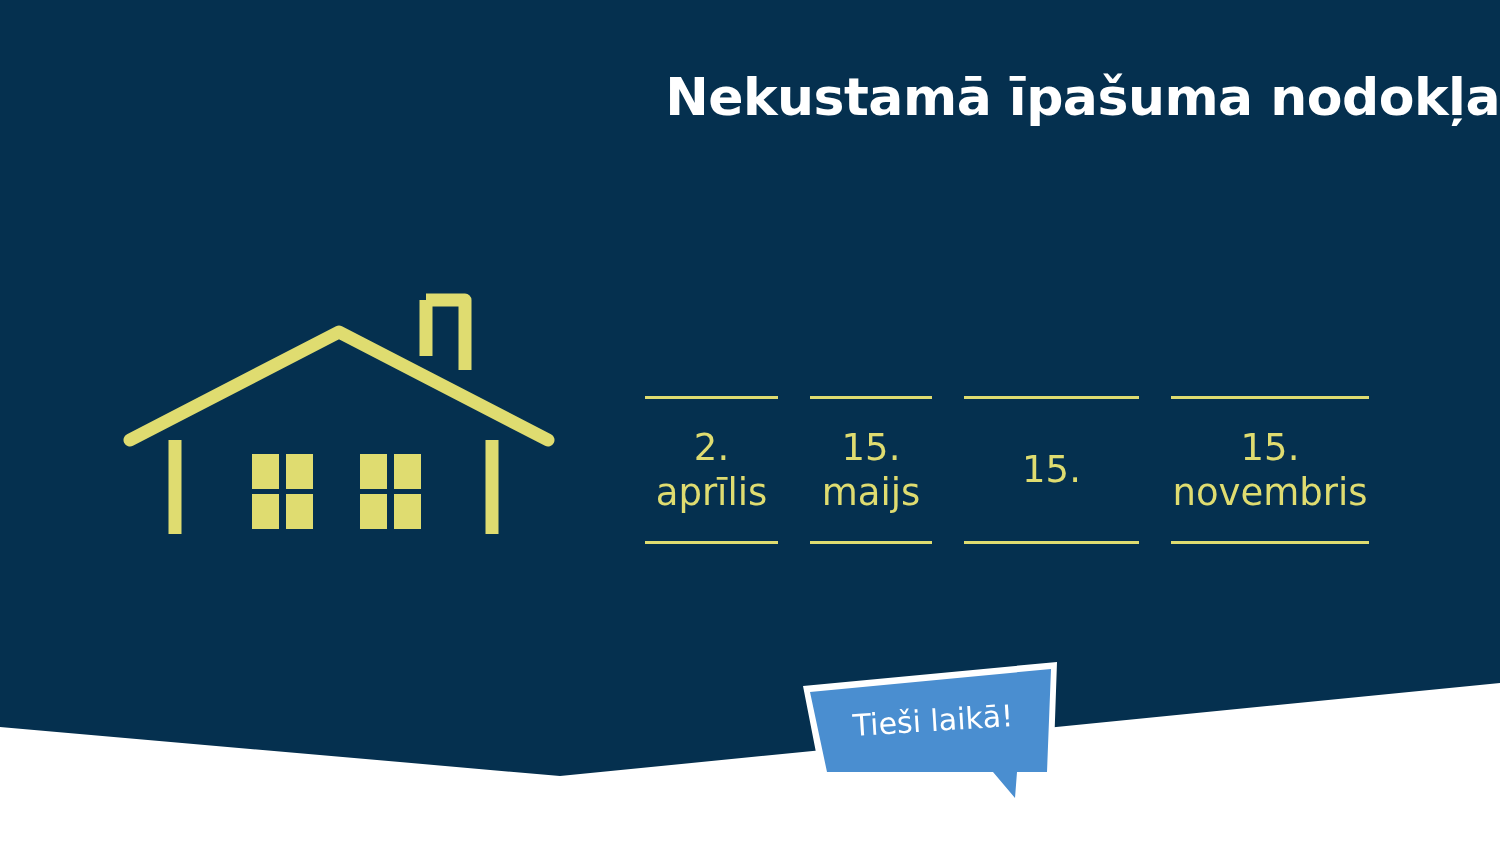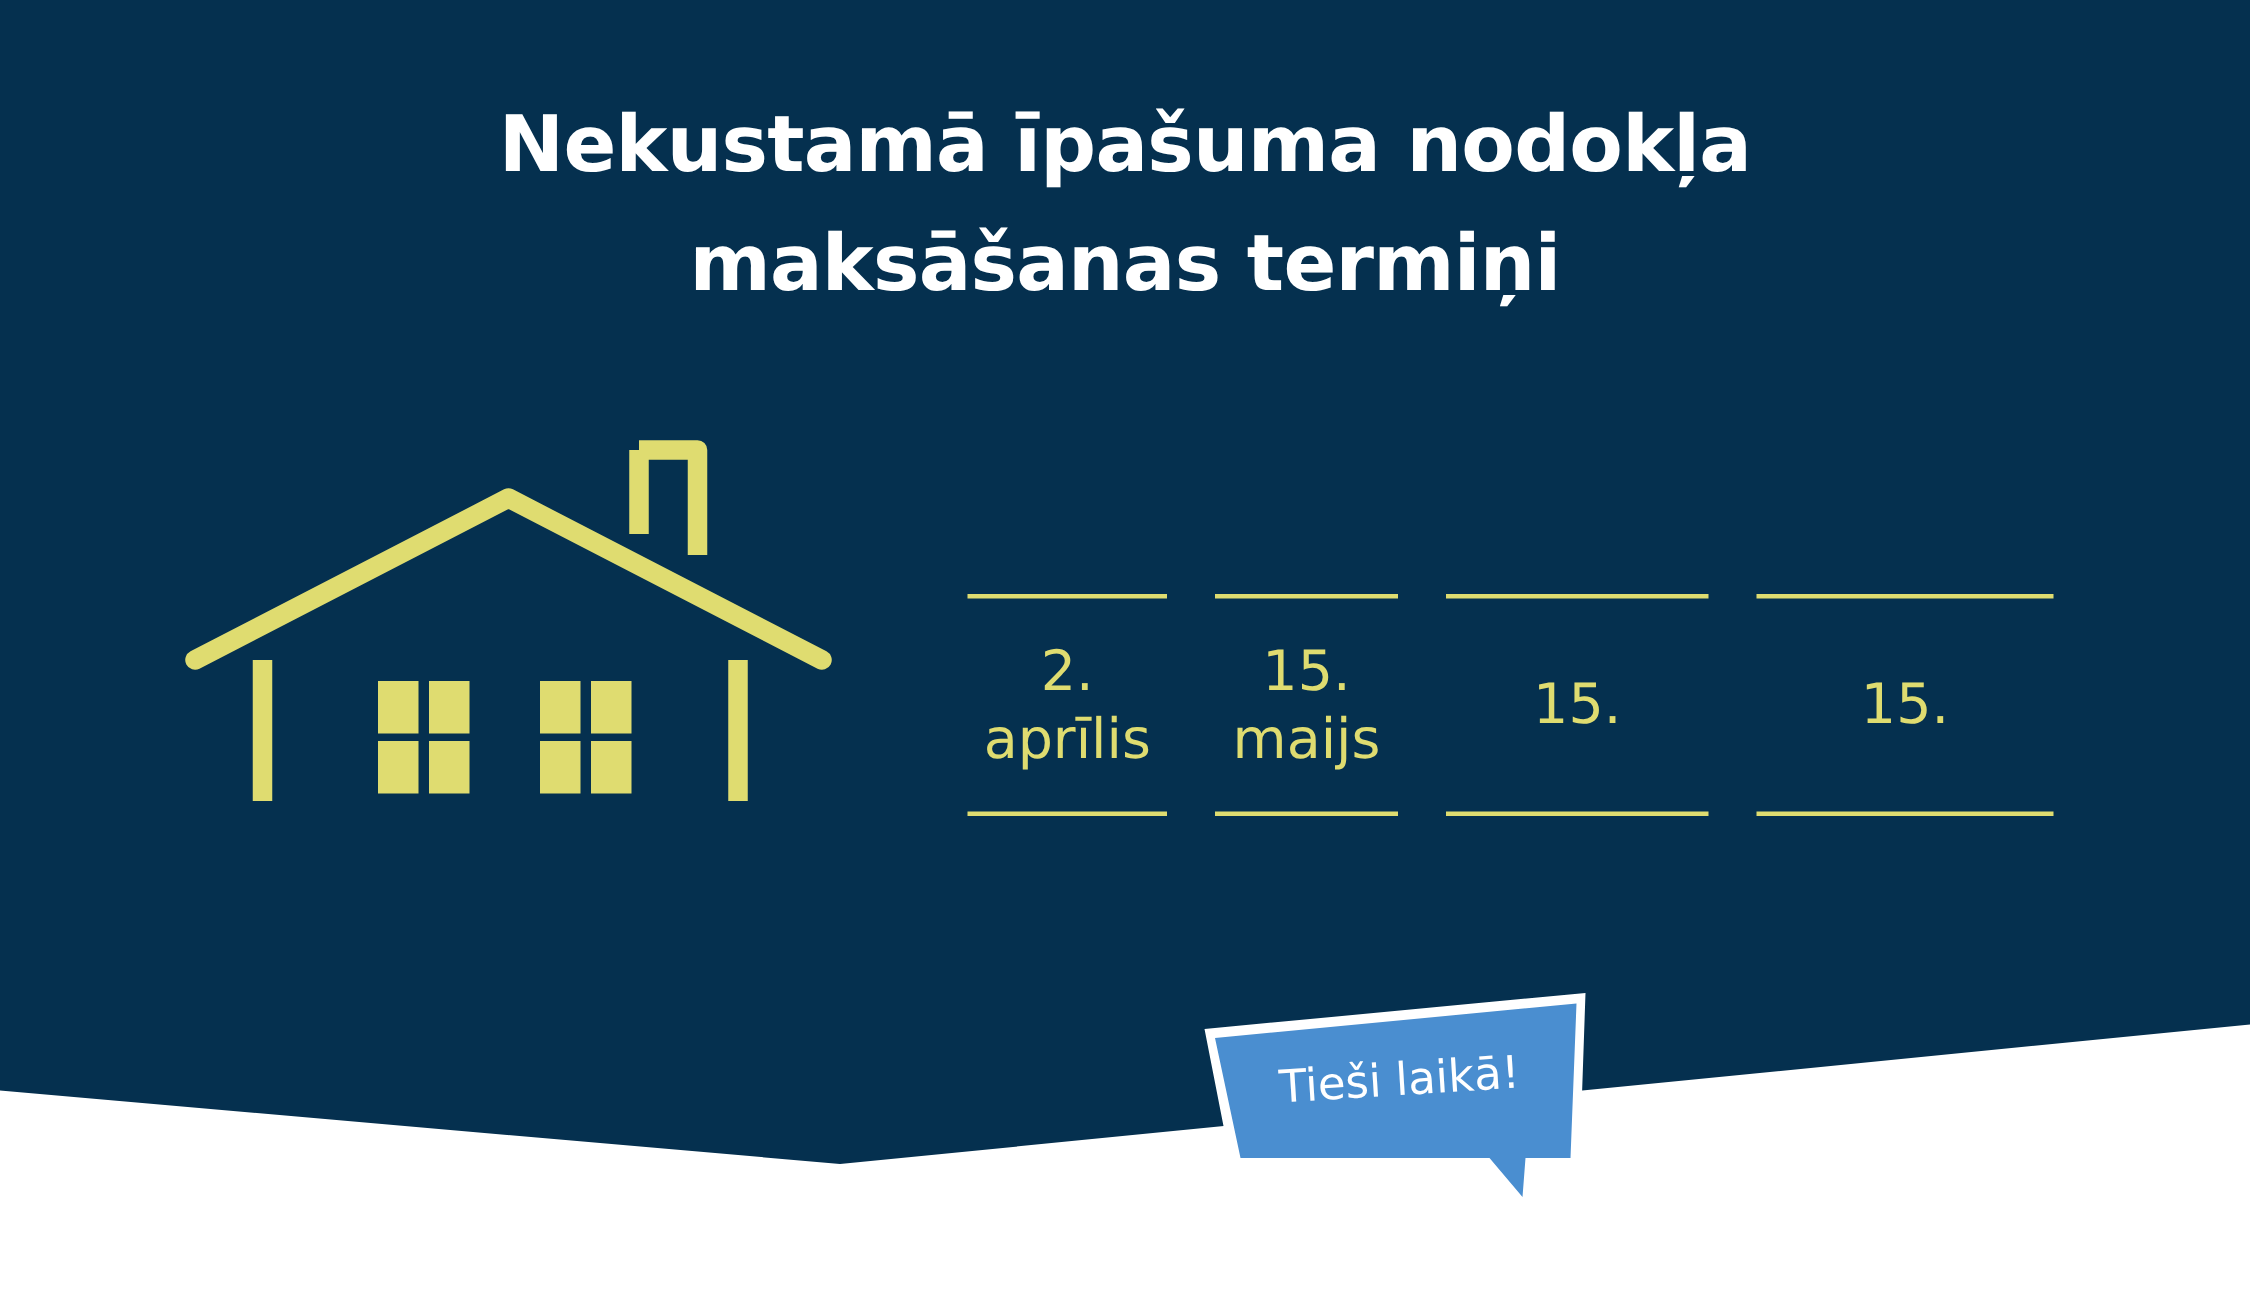--- a/index.html
+++ b/index.html
@@ -31,21 +31,21 @@
     clip-path: polygon(0 0, 1500px 0, 1500px 683px, 560px 776px, 0 727px);
     z-index: 1;
   }
 
   
   .title {
     position: absolute;
     left: 0;
     top: 58px;
     width: 1500px;
-    text-align: center;
+    text-align: right;
     color: #ffffff;
     font-family: "DejaVu Sans", sans-serif;
     font-weight: bold;
     font-size: 52px;
     line-height: 1.52;
     letter-spacing: -0.5px;
     z-index: 5;
   }
   .title-line { display: block; white-space: nowrap; }
 
@@ -143,21 +143,20 @@
 </style>
 </head>
 <body>
 
 <div id="poster">
 
   <div class="navy-bg"></div>
 
   <h1 class="title">
     <span class="title-line">Nekustamā īpašuma nodokļa</span>
-    <span class="title-line">maksāšanas termiņi</span>
   </h1>
 
   <div class="house-icon">
     <svg viewBox="0 0 470 285" width="470" height="285" aria-hidden="true">
       <g fill="none" stroke="#dfdc70" stroke-width="13" stroke-linecap="round" stroke-linejoin="round">
 
         <path d="M 18 98 L 227 -10 L 436 98" transform="translate(0,80)"></path>
 
         <path d="M 63 178 L 63 272" stroke-linecap="butt"></path>
 
@@ -187,20 +186,21 @@
     </div>
     <div class="date-block">
       <span class="date-day">15.</span>
       <span class="date-month">maijs</span>
     </div>
     <div class="date-block">
       <span class="date-day">15.</span>
     </div>
     <div class="date-block">
       <span class="date-day">15.</span>
+      <span class="date-month">novembris</span>
     </div>
   </div>
 
   <div class="bubble-wrap">
     <svg viewBox="0 0 275 160" width="275" height="160" aria-hidden="true">
 
       <path d="M 8 36 L 262 12 L 258 128 L 224 128 L 222 156 L 196 128 L 26 128 Z" fill="#ffffff"></path>
 
       <path d="M 15 42 L 256 19 L 252 122 L 222 122 L 220 148 L 198 122 L 32 122 Z" fill="#4a8ed0"></path>
     </svg>

